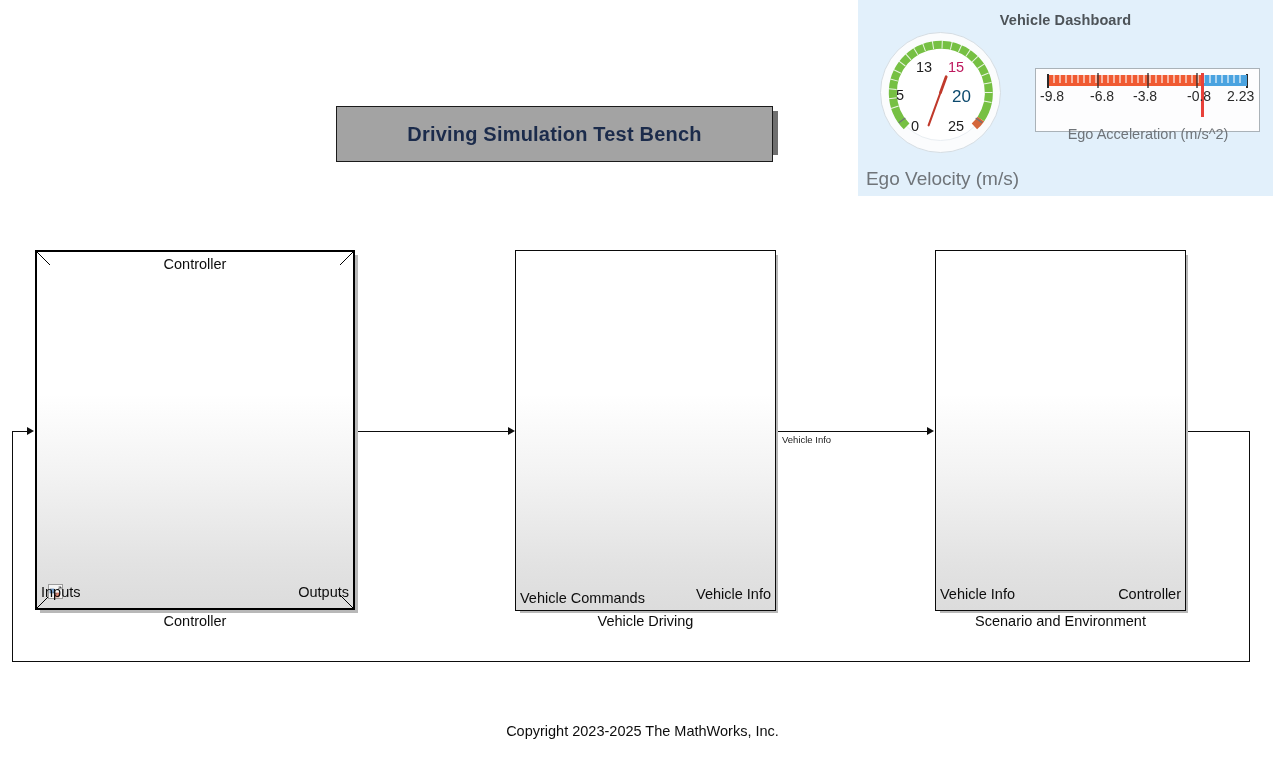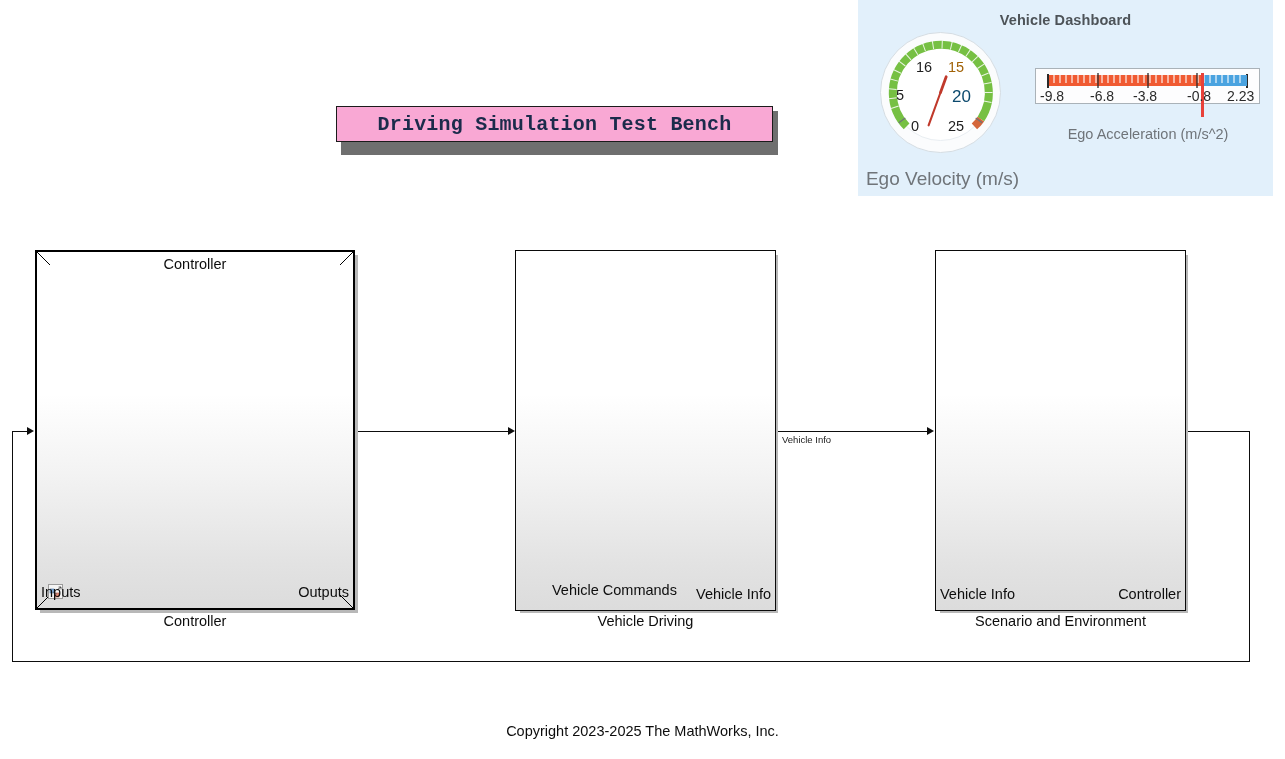--- a/index.html
+++ b/index.html
@@ -72,21 +72,21 @@
     font-size: 19px;
     color: #6f7479;
   }
 
   
   .lin-gauge-box {
     position: absolute;
     left: 177px;
     top: 68px;
     width: 225px;
-    height: 36px;
+    height: 64px;
     background: #fdfdfe;
     border: 1px solid #aab2b8;
     box-sizing: border-box;
   }
   .lin-caption {
     position: absolute;
     left: 150px;
     top: 126px;
     width: 280px;
     text-align: center;
@@ -114,28 +114,27 @@
     top: 111px;
     width: 437px;
     height: 44px;
     background: #6f6f6f;
   }
   .title-box {
     position: absolute;
     left: 336px;
     top: 106px;
     width: 437px;
-    height: 36px;
-    background: #f9a8d4;
+    height: 56px;
+    background: #a3a3a3;
     border: 1px solid #1b1b1b;
     box-sizing: border-box;
     display: flex;
     align-items: center;
     justify-content: center;
-    font-family: Liberation Mono, monospace;
   }
   .title-text {
     font-size: 20px;
     font-weight: bold;
     color: #1b2b4b;
     letter-spacing: .2px;
   }
 
   
   .sl-block {
@@ -277,22 +276,22 @@
           <line x1="9" y1="60.5" x2="17" y2="60.5" transform="rotate(-36 60.5 60.5)"></line>
           <line x1="104" y1="60.5" x2="112" y2="60.5" transform="rotate(36 60.5 60.5)"></line>
         </g>
 
         <line x1="60.5" y1="60.5" x2="48.6" y2="93.3" stroke="#c0392b" stroke-width="2.1" stroke-linecap="round"></line>
         <line x1="60.5" y1="60.5" x2="66.2" y2="44.7" stroke="#c0392b" stroke-width="2.8" stroke-linecap="round"></line>
       </svg>
 
       <div style="position:absolute;left:31px;top:86px;font-size:14.5px;color:#1d1d1d;">0</div>
       <div style="position:absolute;left:16px;top:55px;font-size:14.5px;color:#1d1d1d;">5</div>
-      <div style="position:absolute;left:36px;top:27px;font-size:14.5px;color:#1d1d1d;">16</div>
-      <div style="position:absolute;left:68px;top:27px;font-size:14.5px;color:#a16207;">15</div>
+      <div style="position:absolute;left:36px;top:27px;font-size:14.5px;color:#1d1d1d;">13</div>
+      <div style="position:absolute;left:68px;top:27px;font-size:14.5px;color:#be185d;">15</div>
       <div style="position:absolute;left:72px;top:55px;font-size:17px;color:#0c4a6e;">20</div>
       <div style="position:absolute;left:68px;top:86px;font-size:14.5px;color:#1d1d1d;">25</div>
     </div>
 
     <div class="gauge-caption">Ego Velocity (m/s)</div>
 
     <div class="lin-gauge-box">
       <svg width="223" height="50" viewBox="0 0 223 50">
 
         <line x1="12" y1="5" x2="12" y2="19" stroke="#2a2a2a" stroke-width="2"></line>
@@ -414,21 +413,21 @@
     <span class="port-label left" style="bottom:8px;">Inputs</span>
     <span class="port-label right" style="bottom:8px;">Outputs</span>
   </div>
   <div class="blk-caption" style="left:35px; top:613px; width:320px;">Controller</div>
 
   <div class="sl-shadow" style="left:520px; top:255px; width:258px; height:358px;"></div>
   <div class="sl-block thin" id="blk-dynamics" style="left:515px; top:250px; width:261px; height:361px; z-index:2;">
 
     <div class="blk-inner-title"></div>
 
-    <span class="port-label left" style="bottom:12px;margin-left:32px;">Vehicle Commands</span>
+    <span class="port-label left" style="bottom:4px;">Vehicle Commands</span>
     <span class="port-label right" style="bottom:8px;">Vehicle Info</span>
   </div>
   <div class="blk-caption" style="left:515px; top:613px; width:261px;">Vehicle Driving</div>
 
   <div class="sl-shadow" style="left:940px; top:255px; width:248px; height:358px;"></div>
   <div class="sl-block thin" id="blk-scenario" style="left:935px; top:250px; width:251px; height:361px; z-index:2;">
 
     <div class="blk-inner-title"></div>
 
     <span class="port-label left" style="bottom:8px;">Vehicle Info</span>

